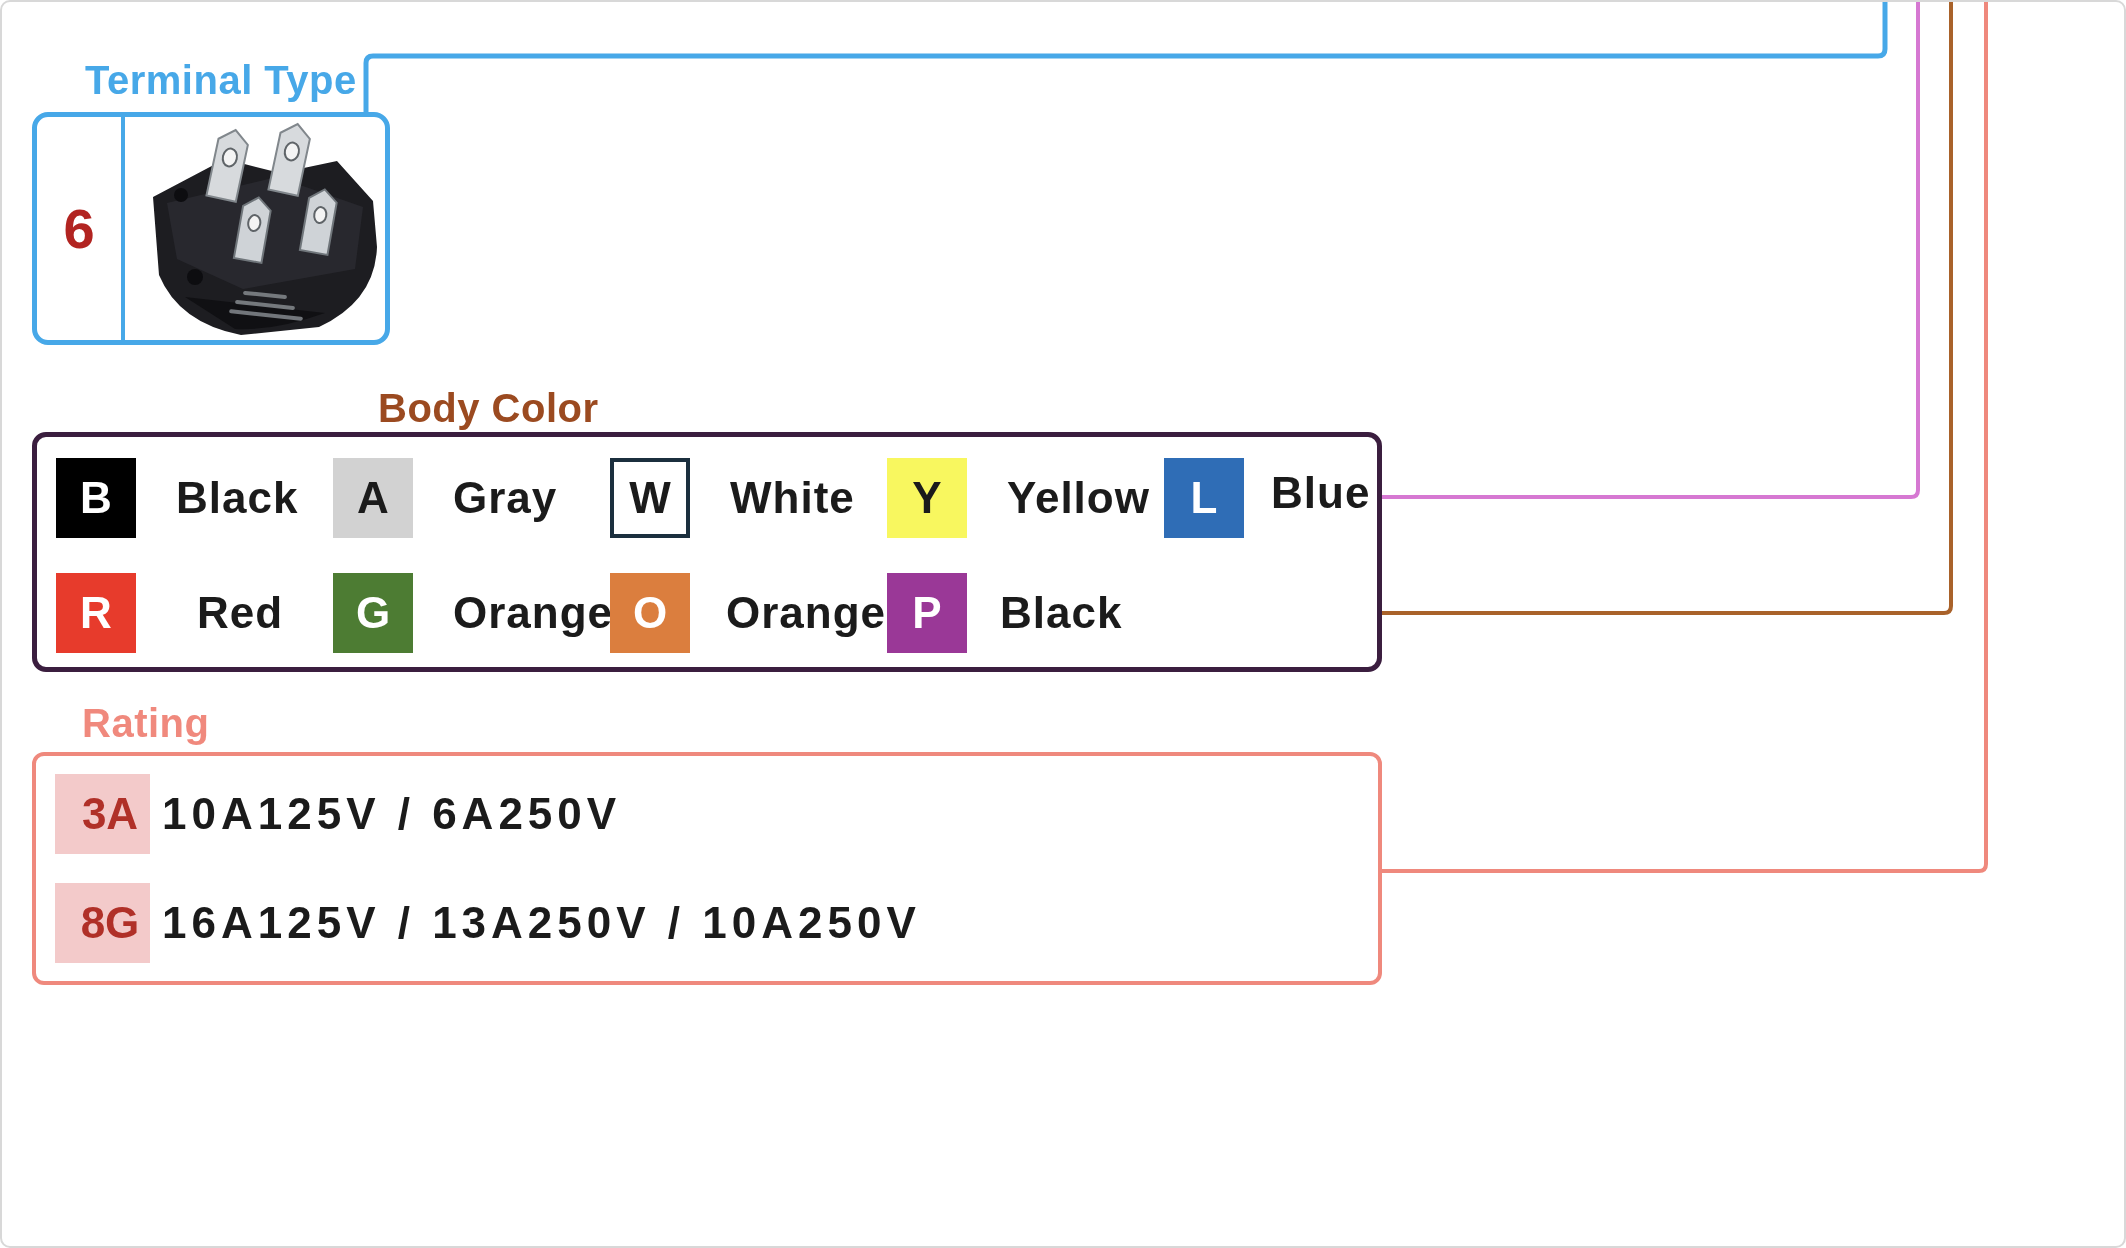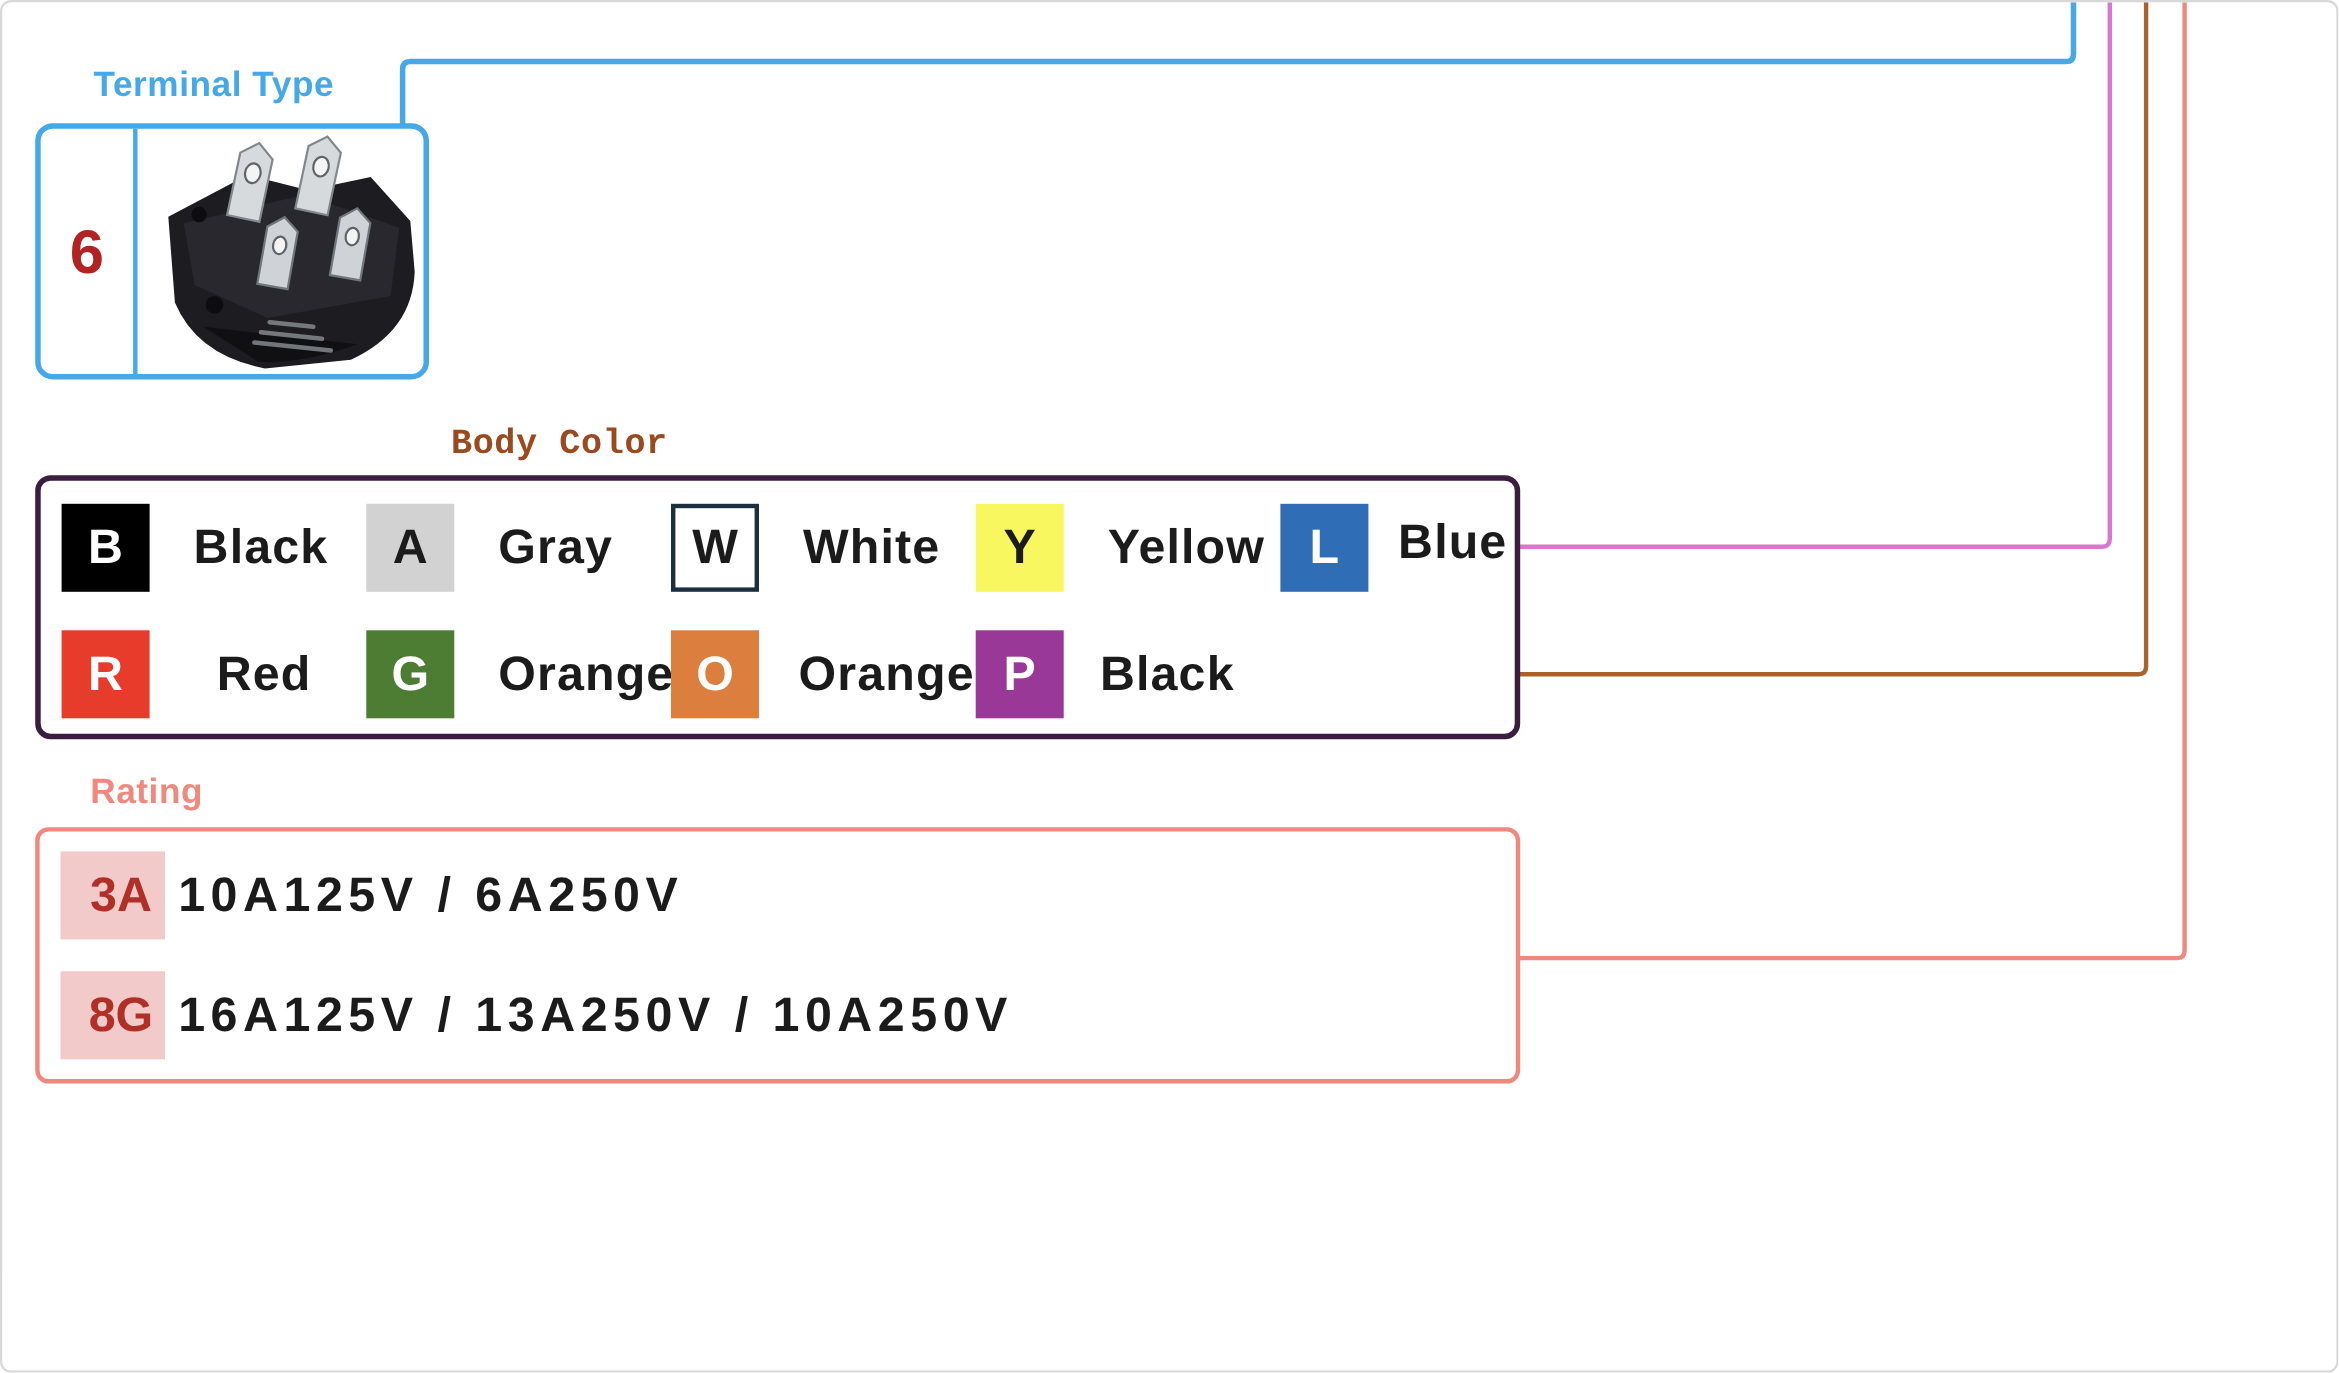--- a/index.html
+++ b/index.html
@@ -9,24 +9,24 @@
     background:#ffffff;
     border:2px solid var(--t-canvas_border,#d8d8d8);
     border-radius:10px;
     box-sizing:border-box;
     overflow:hidden;
     font-family:"Liberation Sans","DejaVu Sans",sans-serif;
     font-weight:bold;
     color:var(--t-text_color,#1b1b1b);
   }
   .connectors{position:absolute;left:0;top:0;width:2126px;height:1248px;pointer-events:none;}
-  .title{position:absolute;font-size:32px;line-height:1;letter-spacing:.5px;white-space:nowrap;}
+  .title{position:absolute;font-size:40px;line-height:1;letter-spacing:.5px;white-space:nowrap;}
   .t-terminal{left:83px;top:58px;color:var(--t-blue,#47a8e8);}
   .t-actuator{left:83px;top:386px;color:var(--t-actuator_title_color,#4f2753);}
-  .t-body{left:408px;top:386px;color:var(--t-body_title_color,#9b4a20);font-family:Liberation Mono, monospace;}
+  .t-body{left:376px;top:386px;color:var(--t-body_title_color,#9b4a20);}
   .t-rating{left:80px;top:701px;color:var(--t-rating_title_color,#f0897d);}
 
   .box{position:absolute;box-sizing:border-box;background:#fff;}
   .terminal-box{
     left:30px;top:110px;width:358px;height:233px;
     border:5px solid var(--t-blue,#47a8e8);border-radius:16px;
   }
   .t-cell-code{position:absolute;left:0;top:0;width:84px;height:100%;
     display:flex;align-items:center;justify-content:center;}
   .t-code{font-size:56px;color:var(--t-terminal_code_color,#b22421);}

